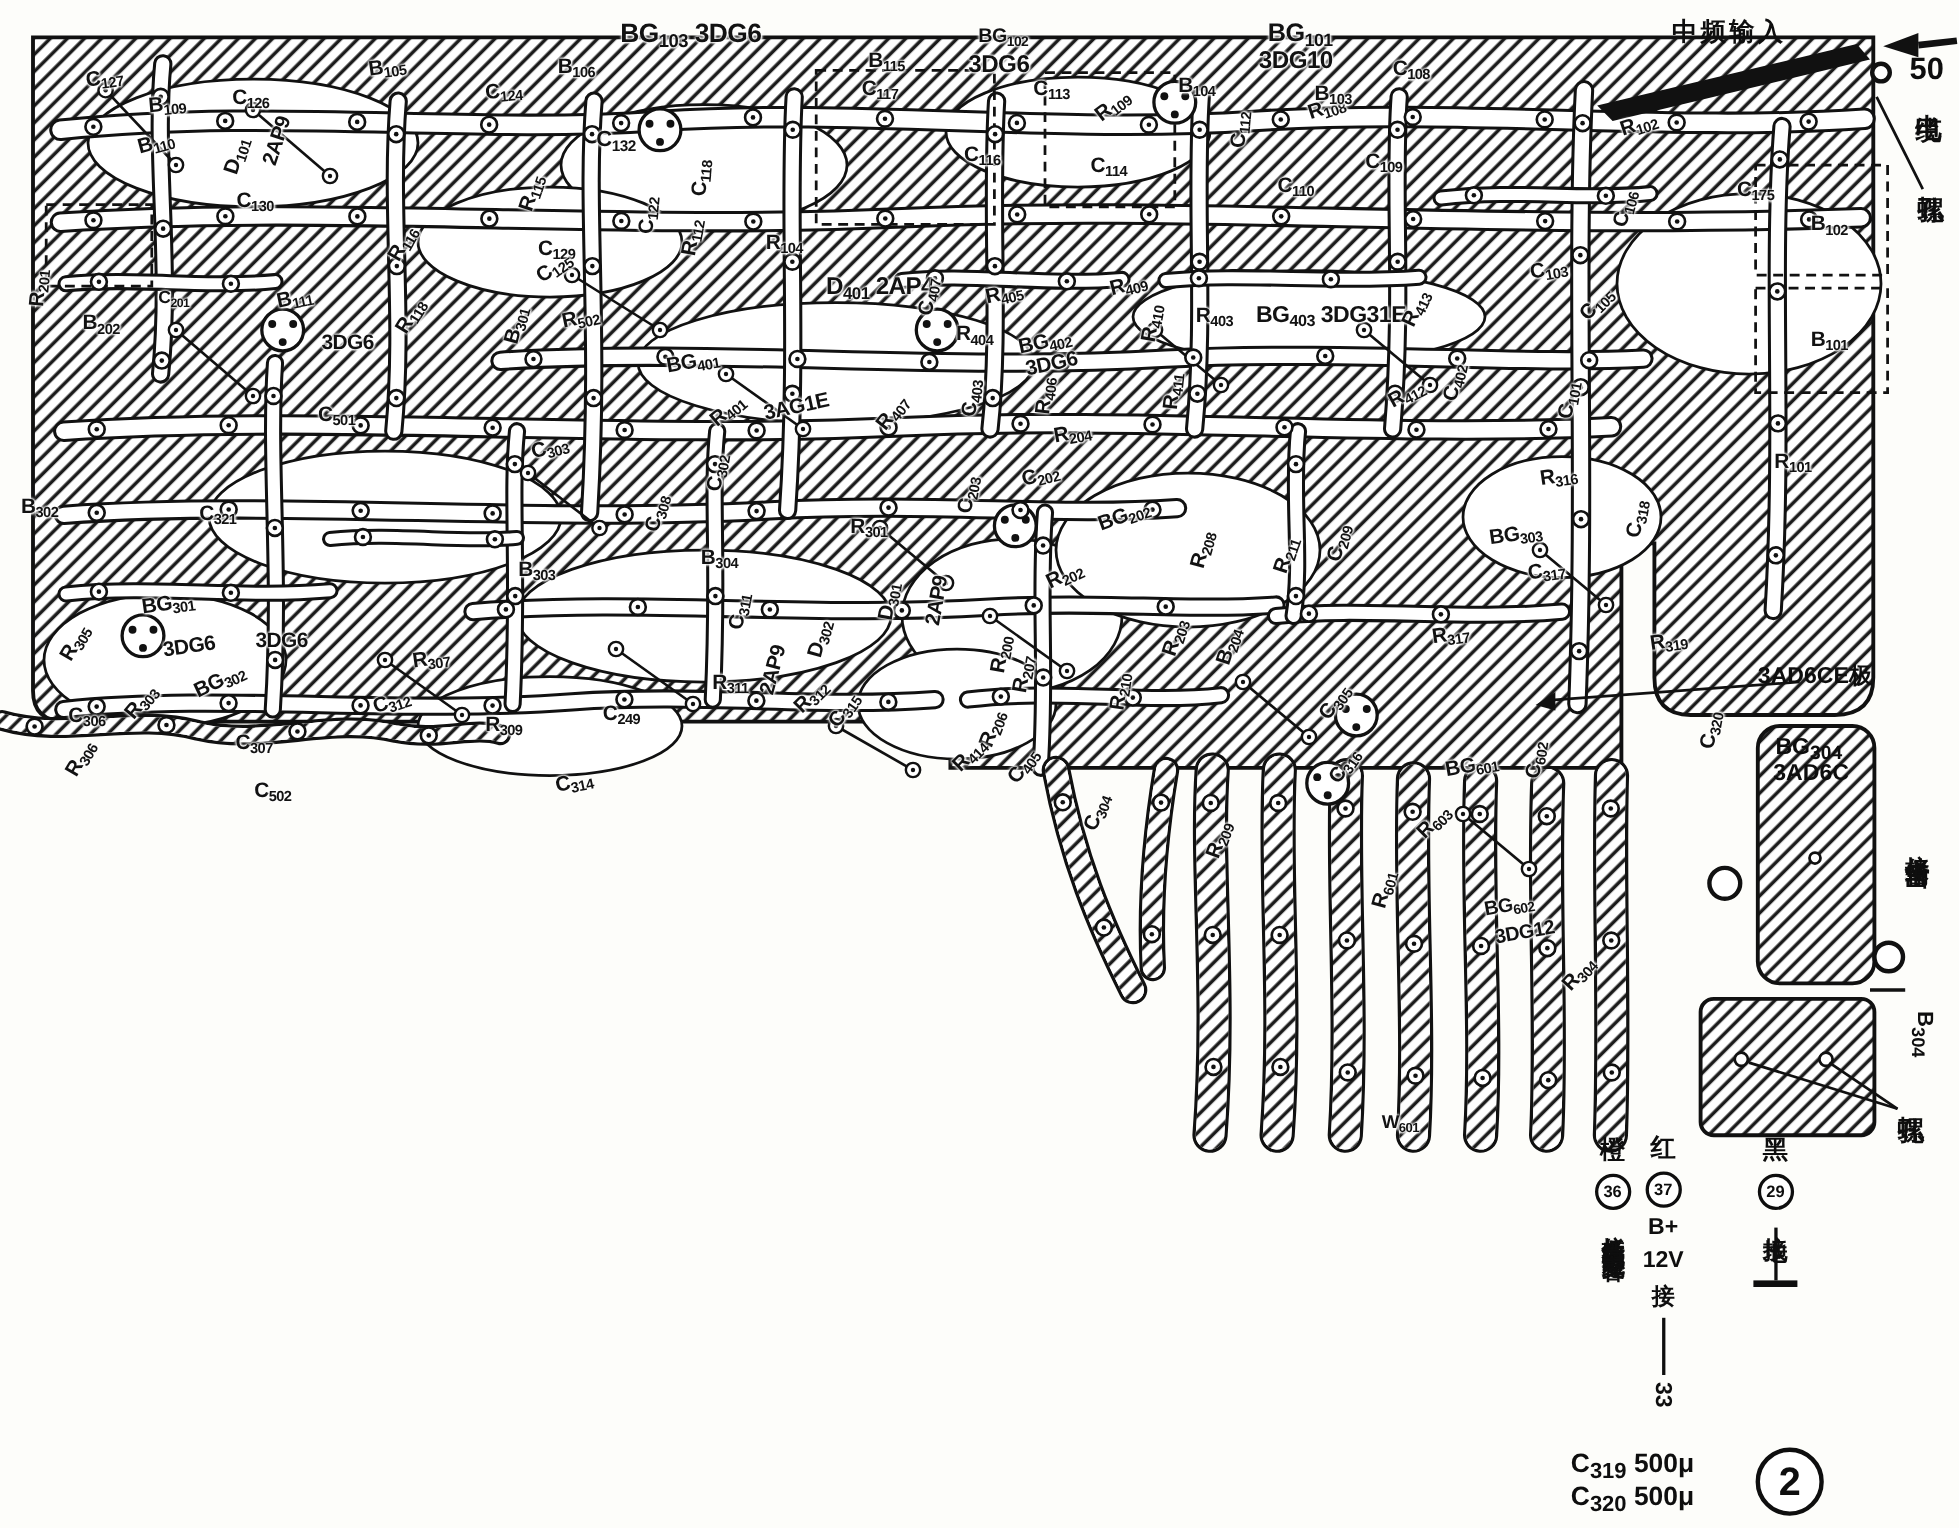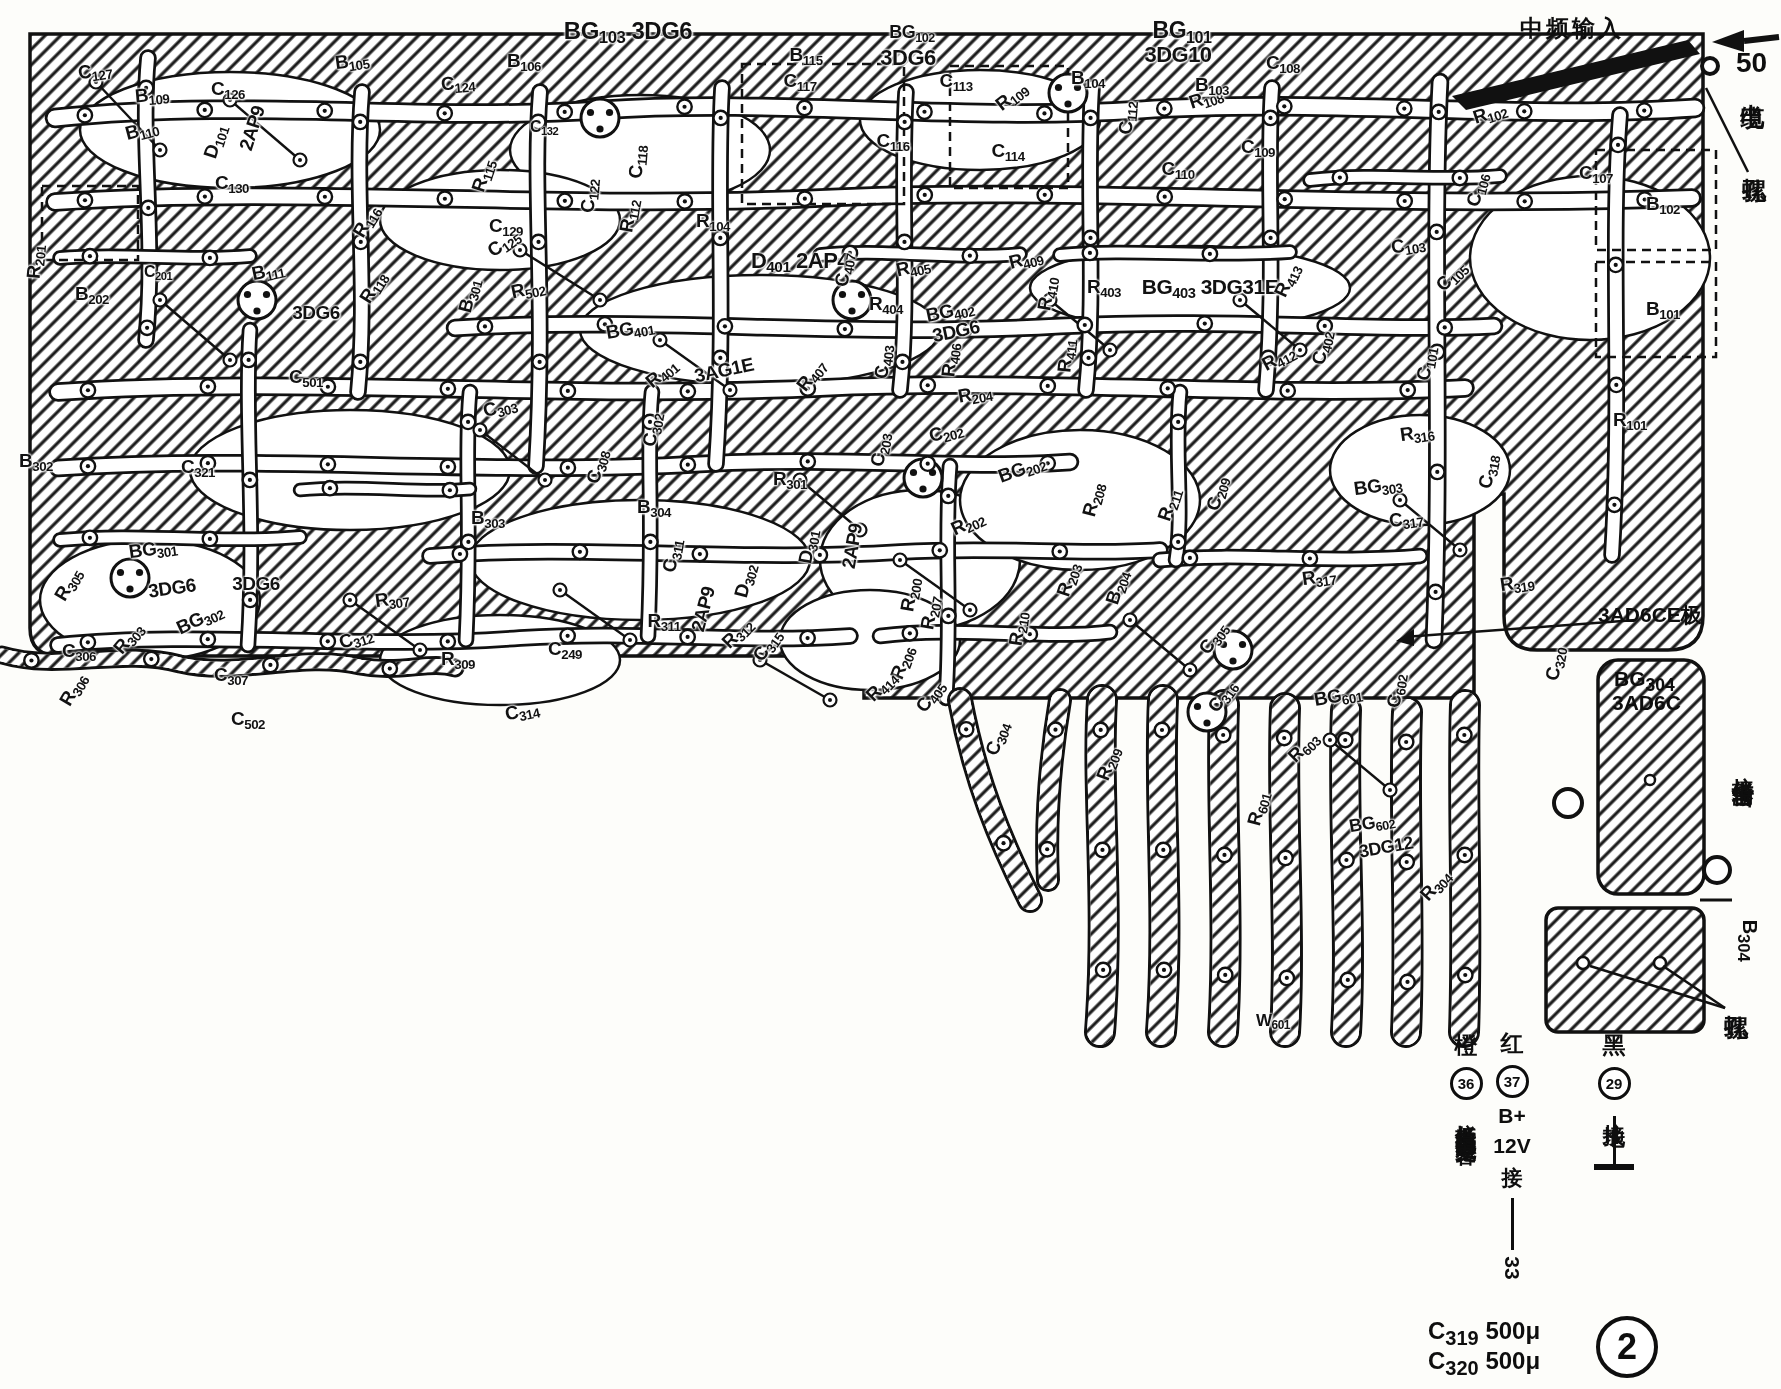--- a/index.html
+++ b/index.html
@@ -643,28 +643,28 @@
       <span class="lab" style="left: 1128px; top: 118px; font-size: 19px; --r: -85deg;">C<sub>112</sub></span>
       <span class="lab" style="left: 1182px; top: 32px; font-size: 23px; --r: 0deg;">BG<sub>101</sub></span>
       <span class="lab" style="left: 1178px; top: 55px; font-size: 22px; --r: 0deg;">3DG10</span>
       <span class="lab" style="left: 1206px; top: 99px; font-size: 19px; --r: -18deg;">R<sub>108</sub></span>
       <span class="lab" style="left: 1212px; top: 86px; font-size: 19px; --r: 0deg;">B<sub>103</sub></span>
       <span class="lab" style="left: 1283px; top: 64px; font-size: 19px; --r: 0deg;">C<sub>108</sub></span>
       <span class="lab" style="left: 1258px; top: 148px; font-size: 19px; --r: 0deg;">C<sub>109</sub></span>
       <span class="lab" style="left: 1178px; top: 170px; font-size: 19px; --r: 0deg;">C<sub>110</sub></span>
       <span class="lab" style="left: 1490px; top: 114px; font-size: 19px; --r: -18deg;">R<sub>102</sub></span>
       <span class="lab" style="left: 1478px; top: 190px; font-size: 19px; --r: -75deg;">C<sub>106</sub></span>
-      <span class="lab" style="left: 1596px; top: 174px; font-size: 19px; --r: 0deg;">C<sub>107</sub></span>
+      <span class="lab" style="left: 1596px; top: 174px; font-size: 19px; --r: 0deg;">C<sub>175</sub></span>
       <span class="lab" style="left: 1663px; top: 205px; font-size: 19px; --r: 0deg;">B<sub>102</sub></span>
       <span class="lab" style="left: 1663px; top: 310px; font-size: 19px; --r: 0deg;">B<sub>101</sub></span>
       <span class="lab" style="left: 1408px; top: 246px; font-size: 19px; --r: -10deg;">C<sub>103</sub></span>
       <span class="lab" style="left: 1452px; top: 277px; font-size: 19px; --r: -45deg;">C<sub>105</sub></span>
       <span class="lab" style="left: 1427px; top: 364px; font-size: 19px; --r: -80deg;">C<sub>101</sub></span>
       <span class="lab" style="left: 1630px; top: 421px; font-size: 19px; --r: 0deg;">R<sub>101</sub></span>
-      <span class="lab" style="left: 544px; top: 128px; font-size: 16px; --r: 0deg;">C<sub>132</sub></span>
+      <span class="lab" style="left: 560px; top: 128px; font-size: 20px; --r: 0deg;">C<sub>132</sub></span>
       <span class="lab" style="left: 590px; top: 196px; font-size: 19px; --r: -85deg;">C<sub>122</sub></span>
       <span class="lab" style="left: 638px; top: 162px; font-size: 19px; --r: -85deg;">C<sub>118</sub></span>
       <span class="lab" style="left: 484px; top: 176px; font-size: 19px; --r: -72deg;">R<sub>115</sub></span>
       <span class="lab" style="left: 367px; top: 222px; font-size: 19px; --r: -60deg;">R<sub>116</sub></span>
       <span class="lab" style="left: 506px; top: 227px; font-size: 19px; --r: 0deg;">C<sub>129</sub></span>
       <span class="lab" style="left: 630px; top: 216px; font-size: 19px; --r: -80deg;">R<sub>112</sub></span>
       <span class="lab" style="left: 713px; top: 222px; font-size: 19px; --r: 0deg;">R<sub>104</sub></span>
       <span class="lab" style="left: 36px; top: 262px; font-size: 19px; --r: -85deg;">R<sub>201</sub></span>
       <span class="lab" style="left: 158px; top: 273px; font-size: 16px; --r: 0deg;">C<sub>201</sub></span>
       <span class="lab" style="left: 92px; top: 295px; font-size: 19px; --r: 0deg;">B<sub>202</sub></span>

